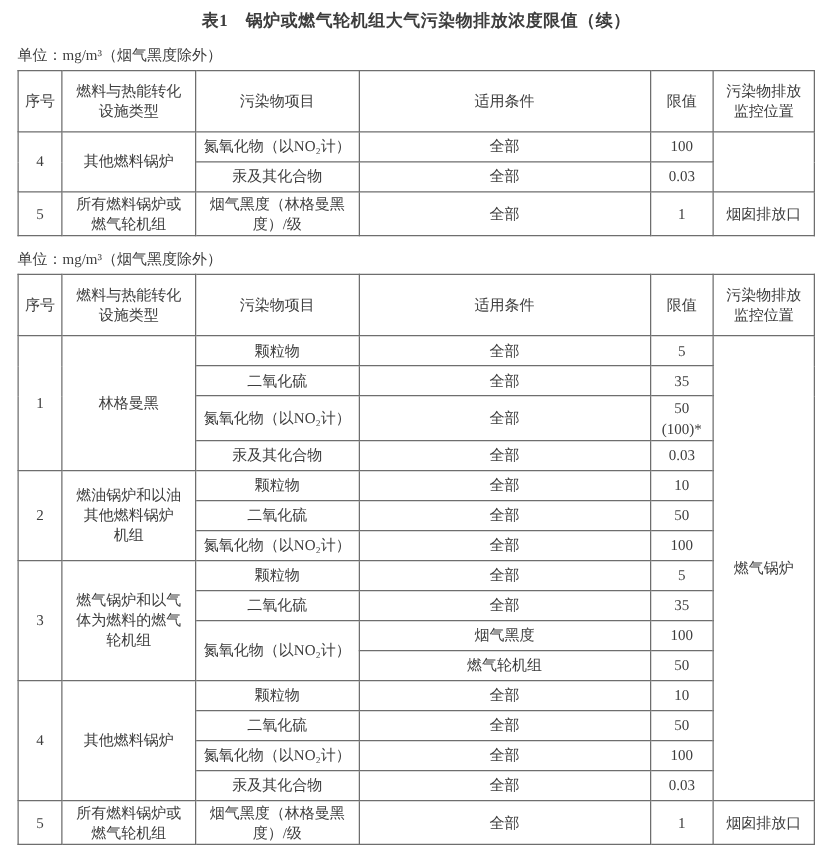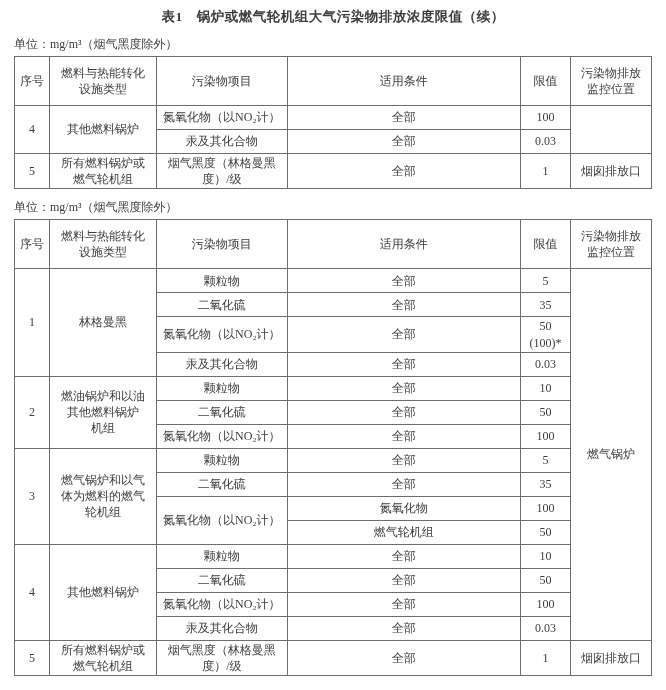--- a/index.html
+++ b/index.html
@@ -172,21 +172,21 @@
           <td>全部</td>
           <td>5</td>
         </tr>
         <tr>
           <td>二氧化硫</td>
           <td>全部</td>
           <td>35</td>
         </tr>
         <tr>
           <td rowspan="2">氮氧化物（以NO₂计）</td>
-          <td>氮氧化物</td>
+          <td>烟气黑度</td>
           <td>100</td>
         </tr>
         <tr>
           <td>燃气轮机组</td>
           <td>50</td>
         </tr>
         <tr>
           <td rowspan="4">4</td>
           <td rowspan="4">其他燃料锅炉</td>
           <td>颗粒物</td>

